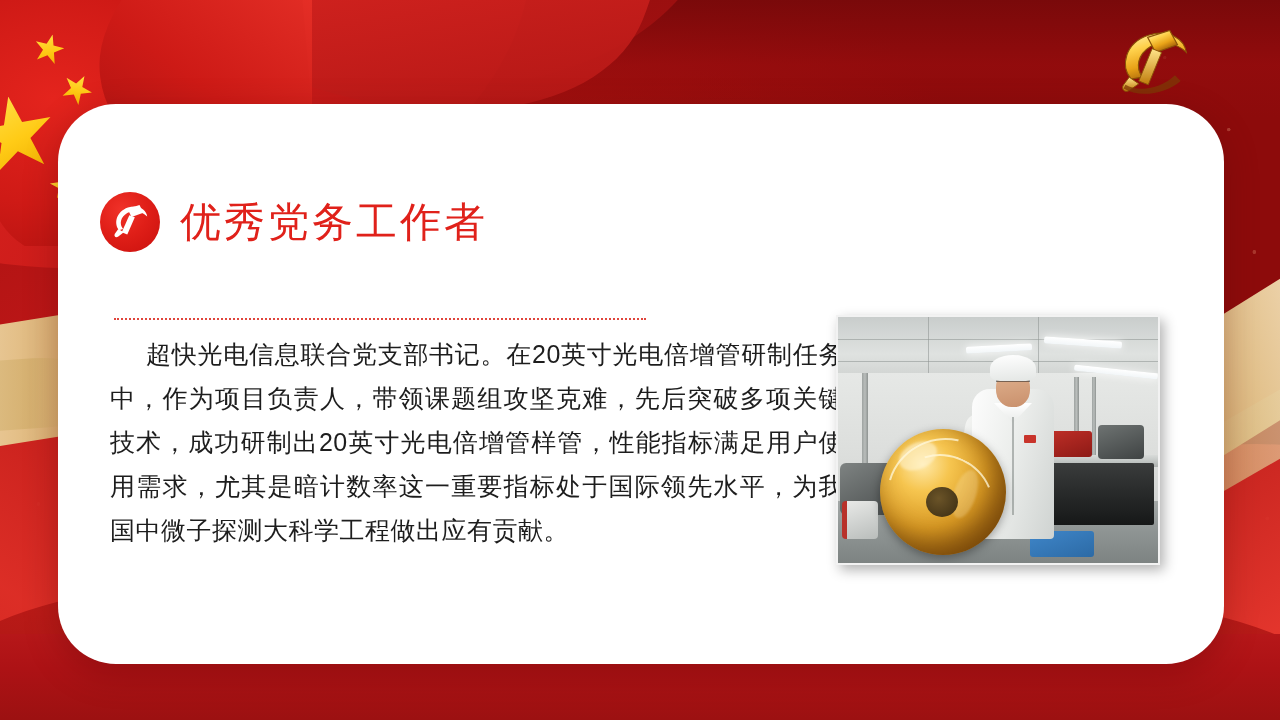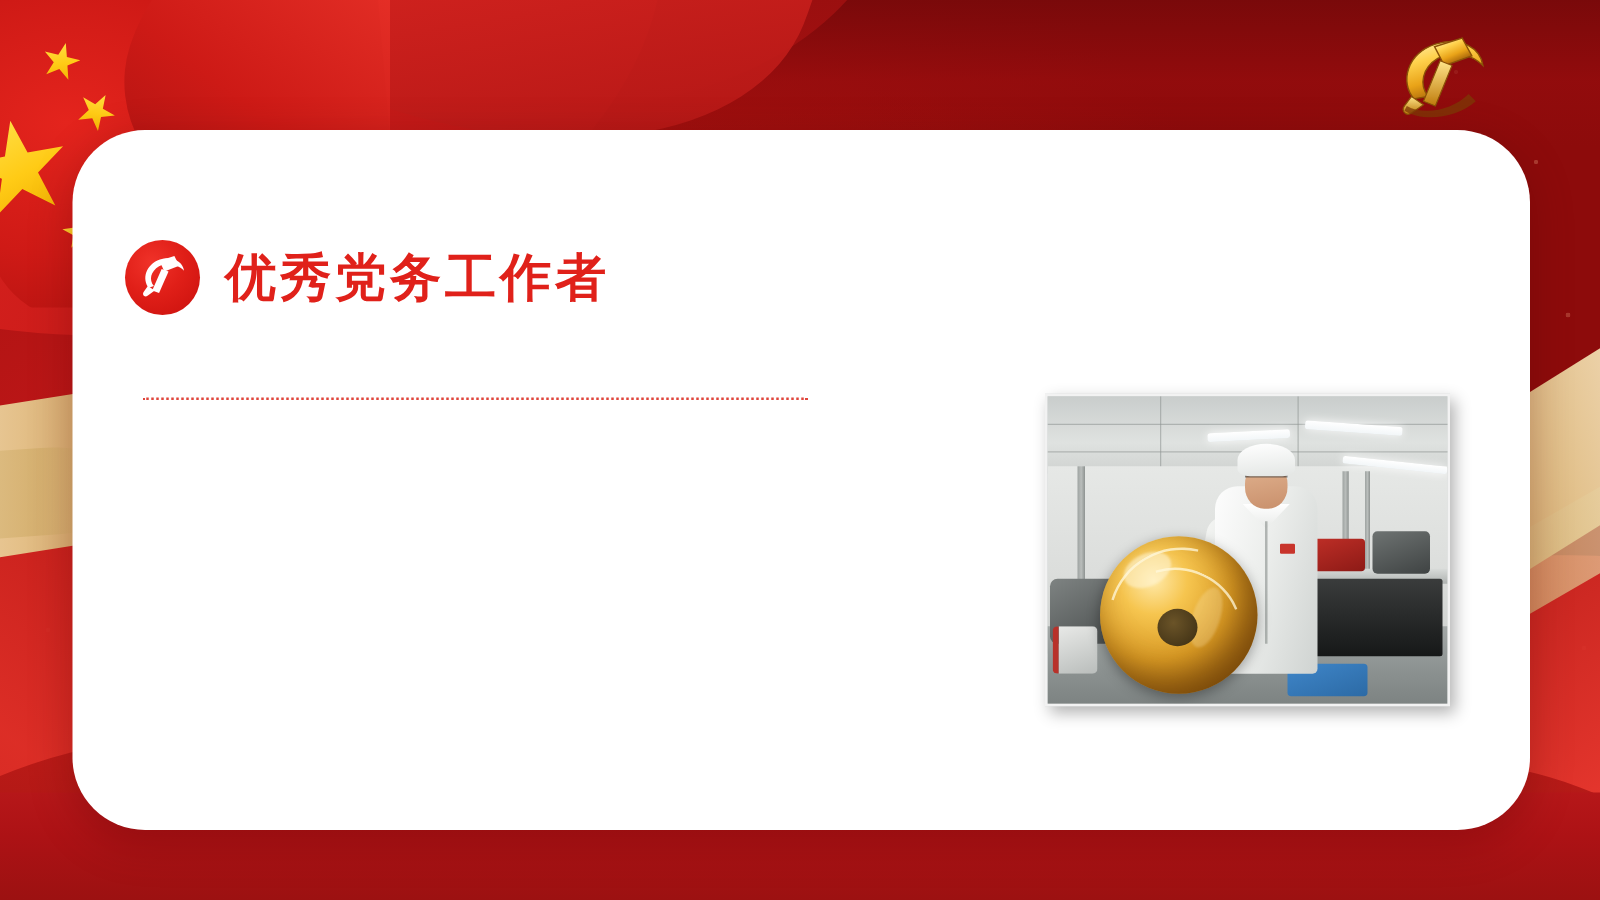--- a/index.html
+++ b/index.html
@@ -249,21 +249,21 @@
     display: flex;
     align-items: center;
     justify-content: center;
     flex: none;
   }
   .badge svg { width: 44px; height: 44px; display: block; }
 
   .title-main {
     font-family: "Liberation Serif", "DejaVu Serif", serif;
     font-size: 41px;
-    font-weight: bold;
+    font-weight: normal;
     color: #e0211a;
     letter-spacing: 3px;
     line-height: 1;
     white-space: nowrap;
   }
 
   .title-name {
     position: absolute;
     left: 336px; top: 154px;
     font-family: "Liberation Serif", "DejaVu Serif", serif;
@@ -539,20 +539,21 @@
           <path d="M29 11 L47 8 L51 20 L33 24 Z" fill="#ffffff" transform="rotate(-8 40 16)"></path>
           <path d="M31 22 L20 47 L28 50 L39 25 Z" fill="#ffffff"></path>
         </svg>
       </div>
       <div class="title-main">优秀党务工作者</div>
     </div>
 
 
     <div class="divider"></div>
 
+    <div class="body-text">超快光电信息联合党支部书记。在20英寸光电倍增管研制任务中，作为项目负责人，带领课题组攻坚克难，先后突破多项关键技术，成功研制出20英寸光电倍增管样管，性能指标满足用户使用需求，尤其是暗计数率这一重要指标处于国际领先水平，为我国中微子探测大科学工程做出应有贡献。</div>
 
     <div class="photo-wrap">
       <div class="photo">
         <div class="ph-ceiling"></div>
         <div class="ph-grid" style="left:0;top:22px;width:324px;height:1px;"></div>
         <div class="ph-grid" style="left:0;top:44px;width:324px;height:1px;"></div>
         <div class="ph-grid" style="left:90px;top:0;width:1px;height:62px;"></div>
         <div class="ph-grid" style="left:200px;top:0;width:1px;height:62px;"></div>
         <div class="ph-wall"></div>
         <div class="ph-floor"></div>

